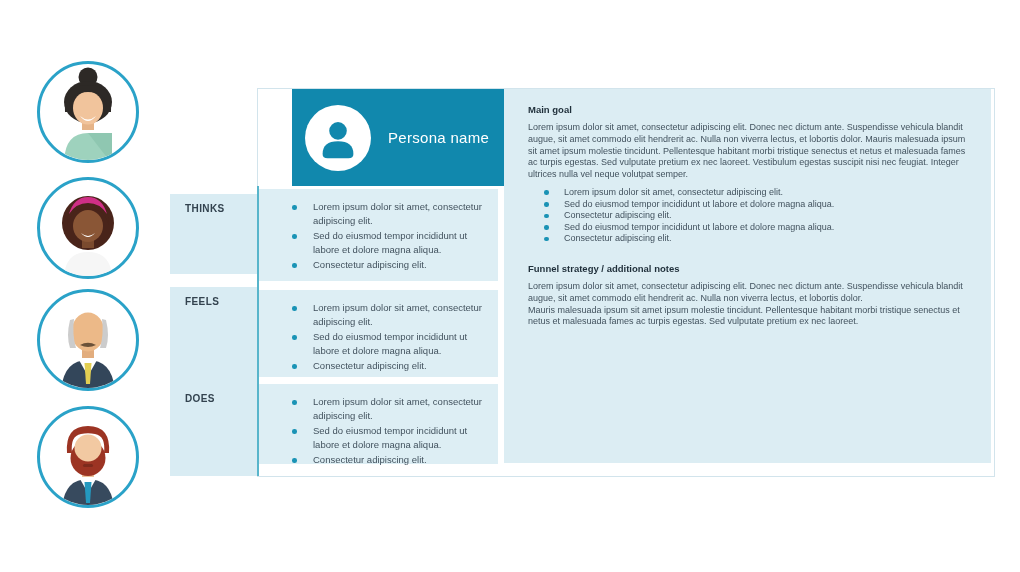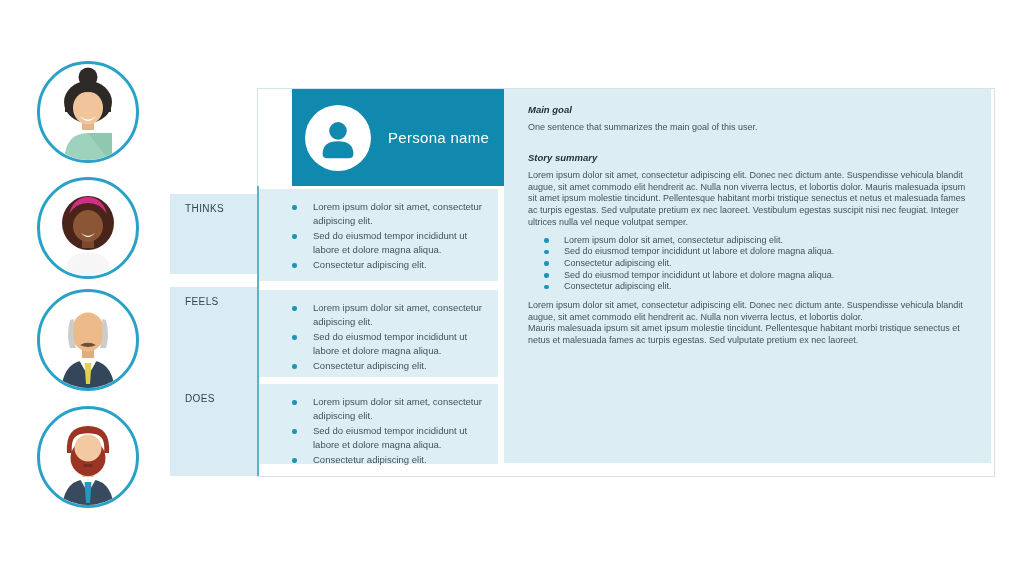--- a/index.html
+++ b/index.html
@@ -7,21 +7,21 @@
     font-family:"Liberation Sans",sans-serif;}
   .stage{position:absolute;top:0;left:0;width:1020px;height:572px;background:#fff;}
 
   
   .avatar{position:absolute;left:36px;width:104px;height:104px;}
   .avatar svg{display:block;width:100%;height:100%;}
   .av-1{top:60px}.av-2{top:176px}.av-3{top:288px}.av-4{top:405px}
 
   
   .label-cell{position:absolute;left:170px;width:87px;background:#d9ecf3;
-    color:#33434f;font-size:10px;font-weight:normal;letter-spacing:.4px;
+    color:#33434f;font-size:10px;font-weight:bold;letter-spacing:.4px;
     padding:9px 0 0 15px;}
   .lbl-thinks{top:194px;height:80px}
   .lbl-feels{top:287px;height:105px}
   .lbl-does{top:384px;height:92px}
 
   
   .card{position:absolute;left:257px;top:88px;width:738px;height:389px;
     background:#ffffff;border:1px solid #d2e4ec;}
   .teal-divider{position:absolute;left:-1px;top:97px;width:2px;height:290px;background:#58b5cb;}
 
@@ -38,21 +38,21 @@
   .bp-2{top:201px;height:87px}
   .bp-3{top:295px;height:80px}
   .bullet-panel ul{list-style:none;padding:11px 8px 0 33px;}
   .bullet-panel li{position:relative;padding-left:21px;font-size:9.5px;line-height:14px;
     color:#42525e;margin-bottom:1px;}
   .dot{position:absolute;left:0;top:5px;width:4.5px;height:4.5px;border-radius:50%;background:#1a93b5;}
 
   
   .details-panel{position:absolute;left:246px;top:0;width:487px;height:374px;
     background:#dcedf3;padding:15px 24px 0 24px;}
-  .sec-title{font-size:9.5px;font-weight:bold;color:#1f2f3a;font-style:italic;}
+  .sec-title{font-size:9.5px;font-weight:bold;color:#1f2f3a;}
   .body-text{font-size:9px;line-height:11.8px;color:#42525e;}
   .mt-s{margin-top:7px}.mt-m{margin-top:0}.mt-l{margin-top:18px}
   .details-panel ul{list-style:none;padding:6px 0 0 16px;}
   .details-panel li{position:relative;padding-left:20px;font-size:9px;line-height:11.6px;color:#42525e;}
   .details-panel .dot{top:3.5px}
 </style>
 </head>
 <body>
 
 <div class="stage">
@@ -168,31 +168,30 @@
     <div class="bullet-panel bp-3">
       <ul>
         <li><span class="dot"></span><span>Lorem ipsum dolor sit amet, consectetur adipiscing elit.</span></li>
         <li><span class="dot"></span><span>Sed do eiusmod tempor incididunt ut labore et dolore magna aliqua.</span></li>
         <li><span class="dot"></span><span>Consectetur adipiscing elit.</span></li>
       </ul>
     </div>
 
     <div class="details-panel">
       <div class="sec-title">Main goal</div>
-      <p class="body-text mt-s">One sentence that summarizes the main goal of this user.</p>
 
-      <div class="sec-title mt-l">Story summary</div>
       <p class="body-text mt-s">Lorem ipsum dolor sit amet, consectetur adipiscing elit. Donec nec dictum ante. Suspendisse vehicula blandit augue, sit amet commodo elit hendrerit ac. Nulla non viverra lectus, et lobortis dolor. Mauris malesuada ipsum sit amet ipsum molestie tincidunt. Pellentesque habitant morbi tristique senectus et netus et malesuada fames ac turpis egestas. Sed vulputate pretium ex nec laoreet. Vestibulum egestas suscipit nisi nec feugiat. Integer ultrices nulla vel neque volutpat semper.</p>
 
       <ul>
         <li><span class="dot"></span><span>Lorem ipsum dolor sit amet, consectetur adipiscing elit.</span></li>
         <li><span class="dot"></span><span>Sed do eiusmod tempor incididunt ut labore et dolore magna aliqua.</span></li>
         <li><span class="dot"></span><span>Consectetur adipiscing elit.</span></li>
         <li><span class="dot"></span><span>Sed do eiusmod tempor incididunt ut labore et dolore magna aliqua.</span></li>
         <li><span class="dot"></span><span>Consectetur adipiscing elit.</span></li>
       </ul>
 
+      <div class="sec-title mt-l">Funnel strategy / additional notes</div>
       <p class="body-text mt-s">Lorem ipsum dolor sit amet, consectetur adipiscing elit. Donec nec dictum ante. Suspendisse vehicula blandit augue, sit amet commodo elit hendrerit ac. Nulla non viverra lectus, et lobortis dolor.</p>
       <p class="body-text mt-m">Mauris malesuada ipsum sit amet ipsum molestie tincidunt. Pellentesque habitant morbi tristique senectus et netus et malesuada fames ac turpis egestas. Sed vulputate pretium ex nec laoreet.</p>
     </div>
   </div>
 
 </div>
 
 </body></html>

